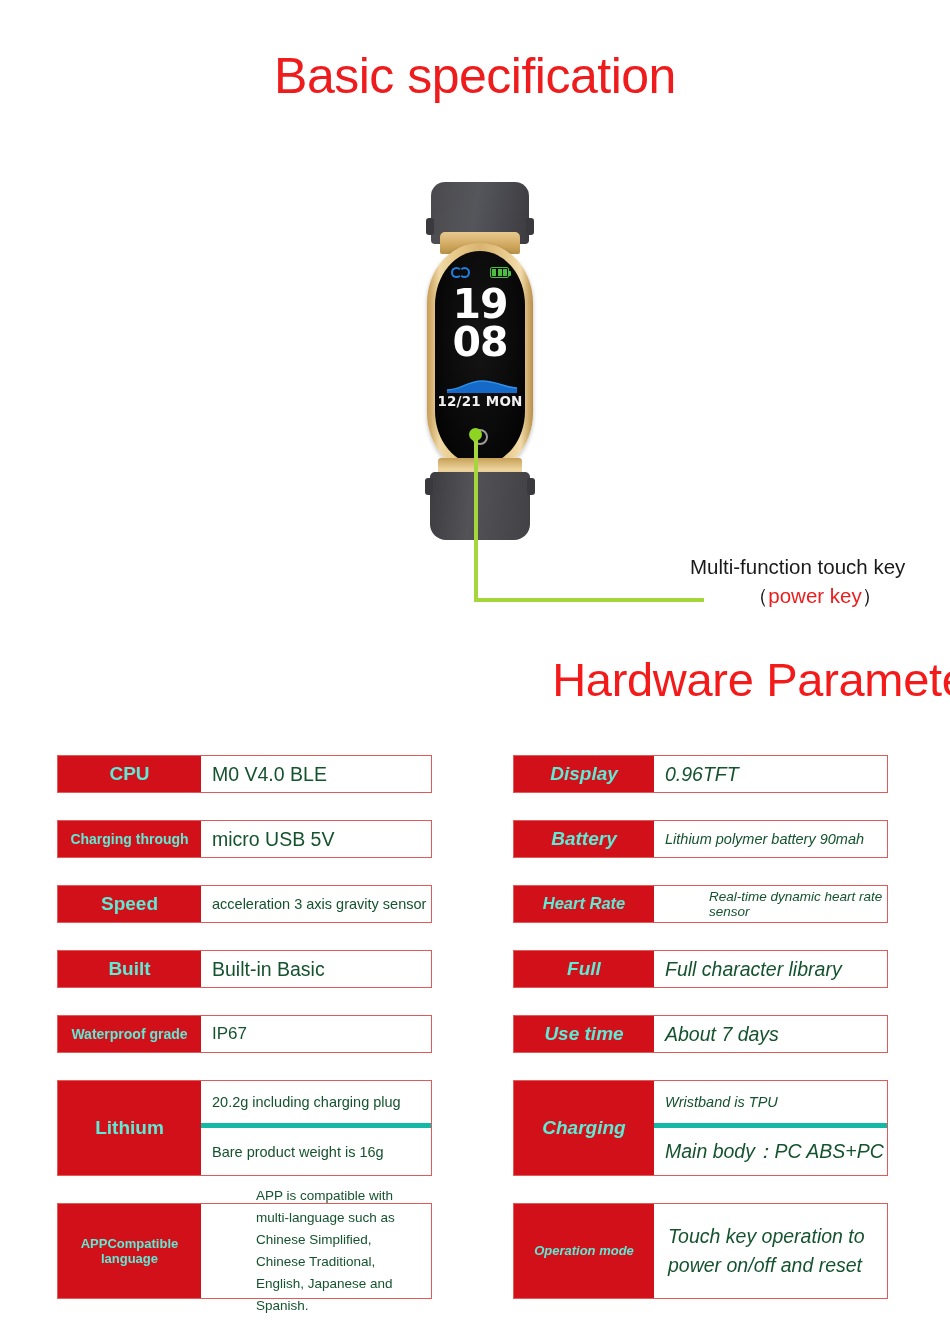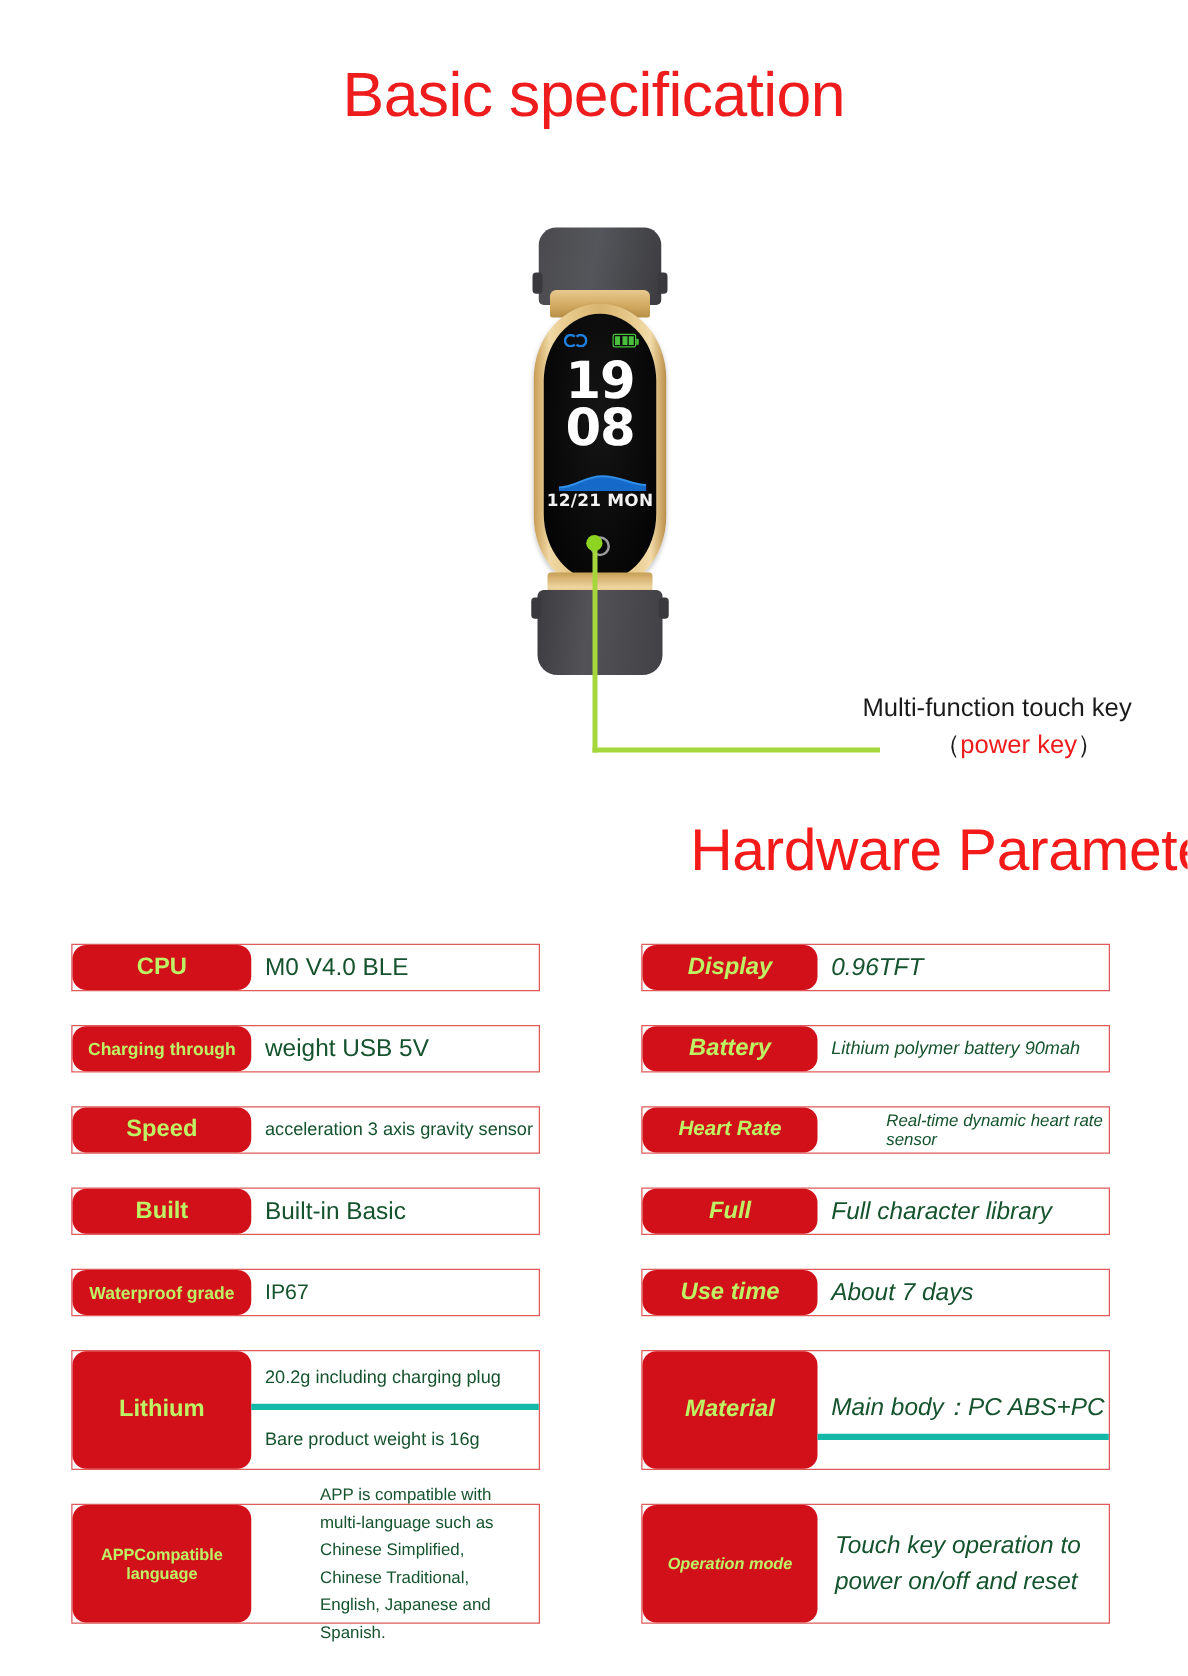--- a/index.html
+++ b/index.html
@@ -150,27 +150,26 @@
 
   .row {
     display: flex; align-items: stretch;
     border: 1px solid #e05a5a;
     background: #fff;
     margin-bottom: 27px;
   }
   .label {
     flex: 0 0 143px;
     background: #d2101a;
-    color: #bef264;
+    color: #5eead4;
     display: flex; align-items: center; justify-content: center;
     text-align: center;
     font-weight: 700;
     padding: 3px 2px;
     line-height: 1.18;
-    border-radius: 11px;
   }
   .col-right .label { flex: 0 0 140px; }
   .value {
     flex: 1 1 auto;
     display: flex; flex-direction: column; justify-content: center;
     color: #14532d;
     padding: 0 0 0 11px;
   }
   .sub { display: flex; align-items: center; padding-left: 11px; }
   .value.split { padding: 0; }
@@ -250,21 +249,21 @@
 
     <div class="col col-left">
 
       <div class="row h40">
         <div class="label lbl-lg">CPU</div>
         <div class="value v-lg">M0  V4.0 BLE</div>
       </div>
 
       <div class="row h40">
         <div class="label lbl-sm">Charging through</div>
-        <div class="value v-lg">weight USB 5V</div>
+        <div class="value v-lg">micro USB 5V</div>
       </div>
 
       <div class="row h40">
         <div class="label lbl-lg">Speed</div>
         <div class="value v-sm">acceleration 3 axis gravity sensor</div>
       </div>
 
       <div class="row h40">
         <div class="label lbl-lg">Built</div>
         <div class="value v-lg">Built-in Basic</div>
@@ -316,22 +315,23 @@
         <div class="label lbl-lg">Full</div>
         <div class="value v-lg">Full character library</div>
       </div>
 
       <div class="row h40">
         <div class="label lbl-lg">Use time</div>
         <div class="value v-lg">About 7 days</div>
       </div>
 
       <div class="row h92">
-        <div class="label lbl-lg">Material</div>
+        <div class="label lbl-lg">Charging</div>
         <div class="value split">
+          <div class="sub v-sm" style="height:50%">Wristband is TPU</div>
           <div class="sub v-lg" style="height:50%">Main body：PC  ABS+PC</div>
         </div>
       </div>
 
       <div class="row h92">
         <div class="label lbl-xs">Operation mode</div>
         <div class="value" style="padding-left:14px">
           <div class="v-lg" style="line-height:29px">Touch key operation to</div>
           <div class="v-lg" style="line-height:29px">power on/off and reset</div>
         </div>

